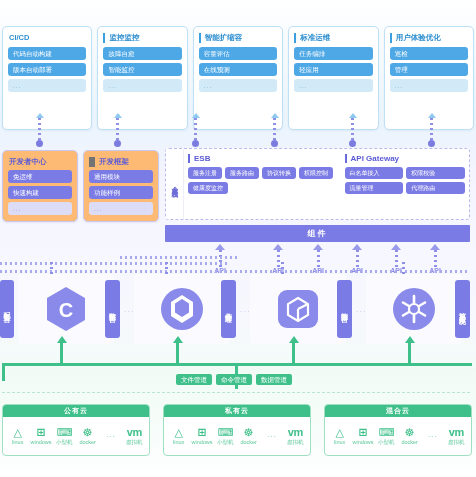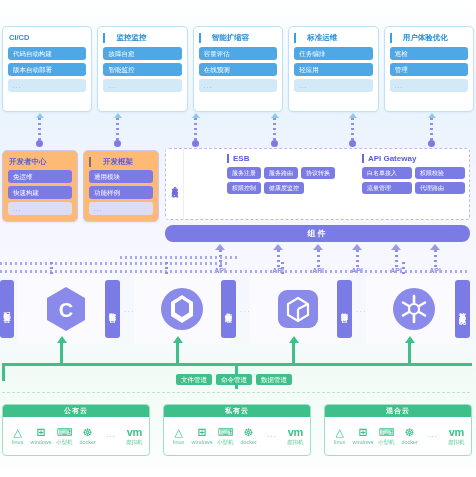--- a/index.html
+++ b/index.html
@@ -12,67 +12,67 @@
   #root{position:relative;width:476px;height:477px;}
 
   
   .band{position:absolute;left:0;width:476px;}
   .band-saas{top:0;height:118px;background:linear-gradient(180deg,#ffffff 0%,#f3f9ff 55%,#eaf4fd 100%);}
   .band-mid{top:118px;height:140px;background:linear-gradient(180deg,#eaf4fd 0%,#f4f4fe 45%,#f7f7ff 100%);}
   .band-plat{top:258px;height:110px;background:linear-gradient(180deg,#f7f7ff 0%,#f6f8fd 60%,#f3fbf7 100%);}
   .band-cloud{top:368px;height:109px;background:linear-gradient(180deg,#f1fbf6 0%,#f7fdfa 60%,#ffffff 100%);}
 
   
-  .saas-row{position:absolute;top:26px;left:2px;width:472px;height:86px;display:flex;gap:5px;}
+  .saas-row{position:absolute;top:26px;left:2px;width:472px;height:104px;display:flex;gap:5px;}
   .saas-card{
     flex:1;background:#ffffff;border:1px solid #bfe0f5;border-radius:5px;
     box-sizing:border-box;padding:6px 5px 6px 5px;display:flex;flex-direction:column;gap:3px;
     box-shadow:0 1px 2px rgba(120,170,210,.14);
   }
   .saas-title{
     font-size:7.5px;color:#2e8fd0;font-weight:bold;line-height:10px;
-    padding-left:11px;border-left:2px solid #3ba0e0;margin-bottom:1px;white-space:nowrap;
+    padding-left:4px;border-left:2px solid #3ba0e0;margin-bottom:1px;white-space:nowrap;
   }
   .saas-title.noline{border-left:none;padding-left:1px;}
   .saas-item{
     background:#4ea8e6;color:#ffffff;font-size:6.5px;border-radius:3px;
     height:13px;line-height:13px;padding-left:5px;white-space:nowrap;overflow:hidden;
   }
   .saas-item.muted{background:#d2e9f8;color:#7fb6dd;letter-spacing:1px;}
 
   
   .dotcon{position:absolute;width:3px;height:26px;background:
     repeating-linear-gradient(180deg,#8f8fe8 0 2px,transparent 2px 5px);}
   .dotcon .dot{position:absolute;left:-2px;bottom:-3px;width:7px;height:7px;border-radius:50%;background:#7b7be0;}
   .arrow-up{position:absolute;width:0;height:0;border-left:4px solid transparent;border-right:4px solid transparent;border-bottom:5px solid #8ecaf0;}
 
   
   .dev-card{
     position:absolute;top:150px;background:#fdba74;border:1px solid #c9c9f0;border-radius:5px;
     box-sizing:border-box;padding:6px 5px;display:flex;flex-direction:column;gap:3px;
     box-shadow:0 1px 2px rgba(140,140,210,.14);
   }
-  .dev-title{font-size:7.5px;color:#5b5bd6;font-weight:bold;line-height:10px;padding-left:12px;border-left:2px solid #737373;white-space:nowrap;}
+  .dev-title{font-size:7.5px;color:#5b5bd6;font-weight:bold;line-height:10px;padding-left:4px;border-left:6px solid #737373;white-space:nowrap;}
   .dev-title.noline{border-left:none;padding-left:1px;}
   .dev-item{background:#7b7be6;color:#fff;font-size:6.5px;border-radius:3px;height:13px;line-height:13px;padding-left:5px;white-space:nowrap;}
   .dev-item.muted{background:#dcdcf7;color:#9a9ae0;letter-spacing:1px;}
 
   
   .esb-wrap{position:absolute;top:148px;left:165px;width:305px;height:72px;
     border:1px dashed #b9b9ec;border-radius:4px;background:#ffffff;box-sizing:border-box;display:flex;}
   .esb-side{width:17px;background:#ffffff;border-right:1px solid #eeeefb;display:flex;align-items:center;justify-content:center;}
   .esb-side span{writing-mode:vertical-rl;font-size:6.5px;color:#6b6bd8;letter-spacing:1px;font-weight:bold;}
   .esb-body{flex:1;display:flex;padding:5px 4px;gap:6px;}
   .esb-col{flex:1;}
   .esb-col h4{margin:0 0 4px 0;font-size:8px;color:#5b5bd6;font-weight:bold;padding-left:4px;border-left:2px solid #6a6ae0;line-height:9px;}
   .chip-grid{display:flex;flex-wrap:wrap;gap:3px;}
   .chip{background:#7b7be6;color:#fff;font-size:6px;border-radius:3px;height:12px;line-height:12px;padding:0 5px;white-space:nowrap;}
   .gw-grid{display:grid;grid-template-columns:1fr 1fr;gap:3px;}
 
-  .comp-bar{position:absolute;top:225px;left:165px;width:305px;height:17px;background:#7b7be6;border-radius:8px;
+  .comp-bar{position:absolute;top:225px;left:165px;width:305px;height:17px;background:#7b7be6;border-radius:1px;
     color:#fff;font-size:8px;font-weight:bold;display:flex;align-items:center;justify-content:center;letter-spacing:2px;}
 
   
   .api-col{position:absolute;width:40px;text-align:center;}
   .api-col .vline{position:absolute;left:19px;top:6px;width:3px;height:18px;
     background:repeating-linear-gradient(180deg,#8f8fe8 0 2px,transparent 2px 5px);}
   .api-col .tri{position:absolute;left:15px;top:0;width:0;height:0;border-left:5px solid transparent;border-right:5px solid transparent;border-bottom:6px solid #9a9aea;}
   .api-col .lbl{position:absolute;top:23px;left:0;width:40px;font-size:7px;color:#8b8be6;font-weight:bold;}
   .hdots{position:absolute;height:3px;background:repeating-linear-gradient(90deg,#a9a9ee 0 2px,transparent 2px 5px);}
 
@@ -185,21 +185,21 @@
     <div class="dev-item">功能样例</div>
     <div class="dev-item muted">...</div>
   </div>
 
   <div class="esb-wrap">
     <div class="esb-side">
       <span>企业服务总线</span>
     </div>
     <div class="esb-body">
 
-      <div class="esb-col" style="flex:1.25;margin-left:39px;">
+      <div class="esb-col" style="flex:1.25;">
         <h4>ESB</h4>
         <div class="chip-grid">
           <div class="chip">服务注册</div>
           <div class="chip">服务路由</div>
           <div class="chip">协议转换</div>
           <div class="chip">权限控制</div>
           <div class="chip">健康度监控</div>
         </div>
       </div>
 

